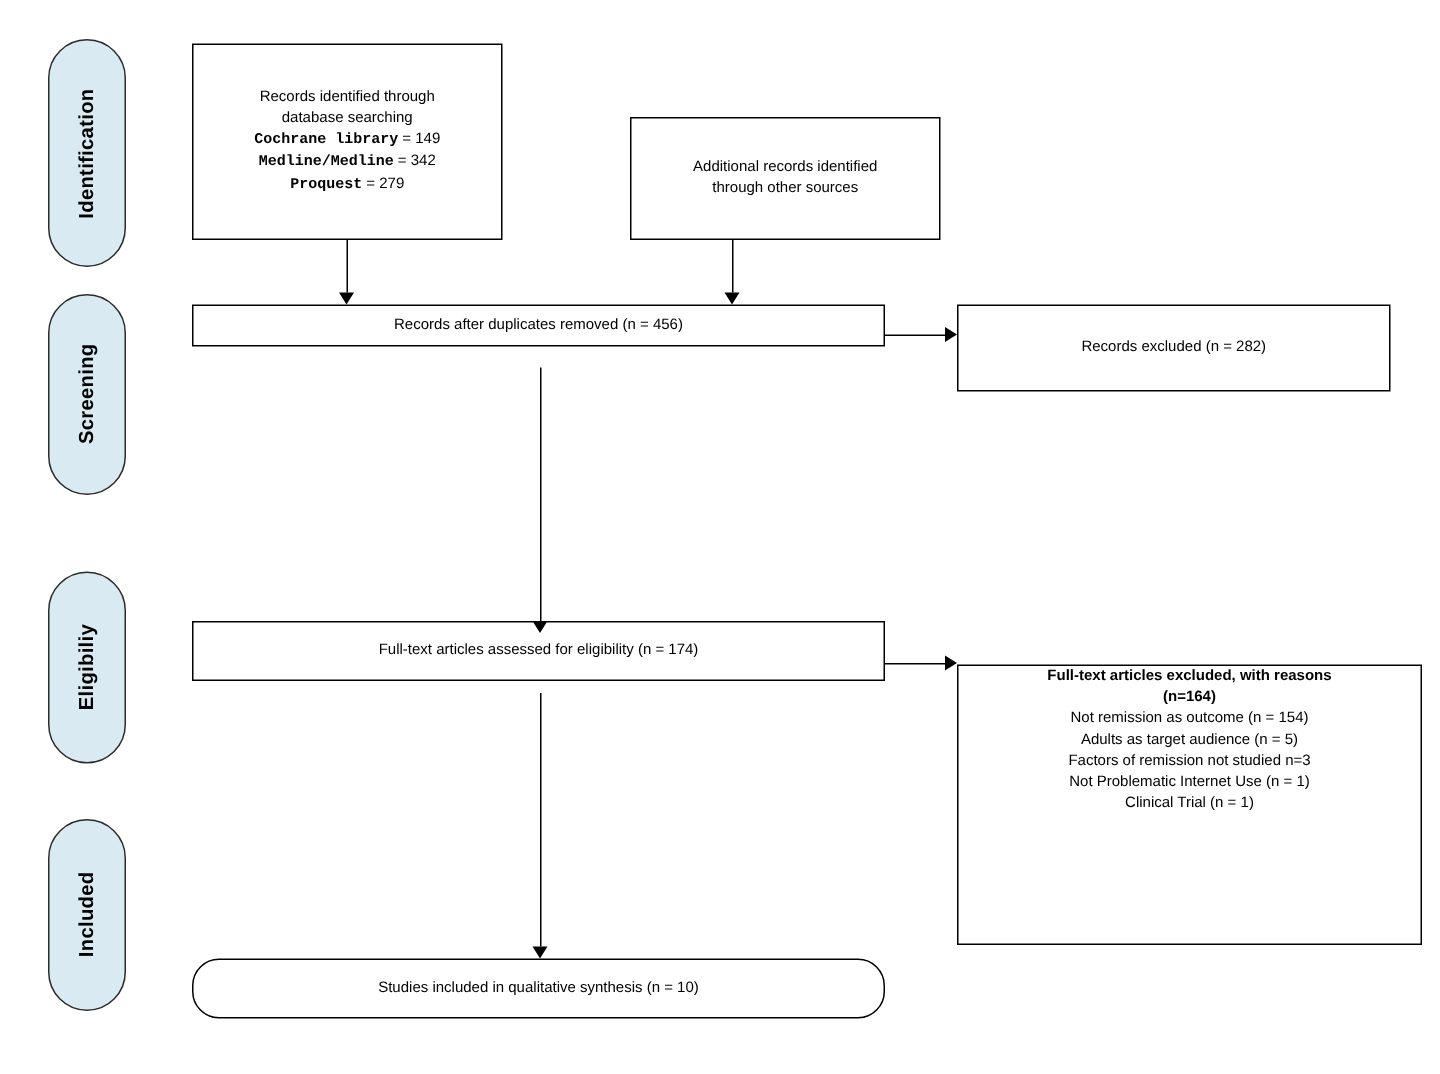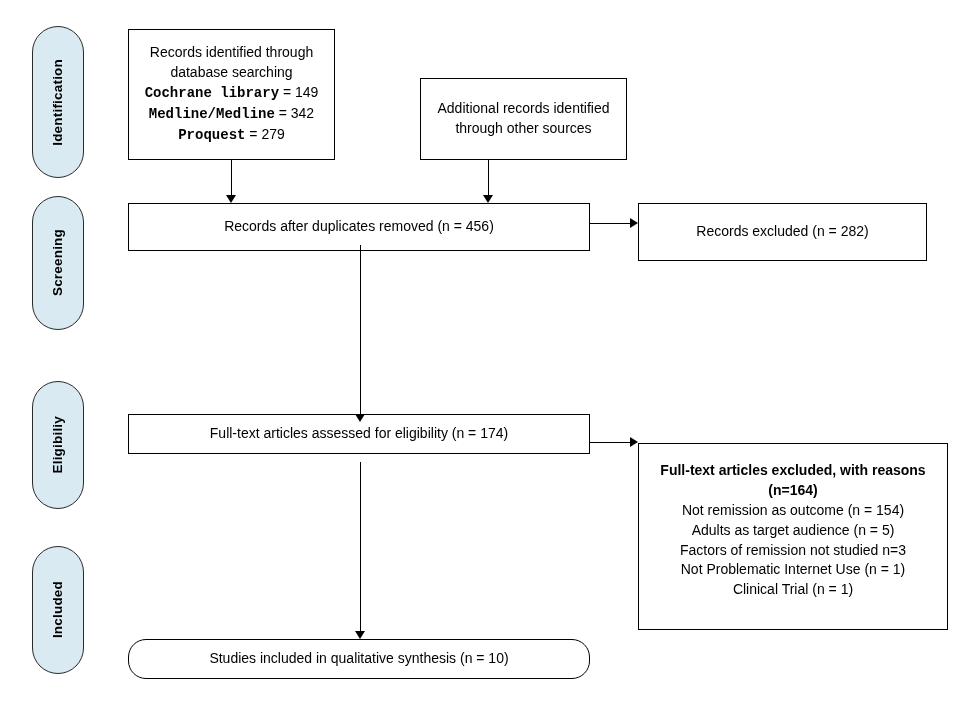--- a/index.html
+++ b/index.html
@@ -47,21 +47,21 @@
     position: absolute;
     background: #ffffff;
     border: 1.4px solid #000000;
     box-sizing: border-box;
     display: flex;
     align-items: center;
     justify-content: center;
     text-align: center;
   }
   .flow-box .box-text {
-    font-size: 14px;
+    font-size: 10px;
     line-height: 1.42;
     padding: 0 8px;
     width: 100%;
   }
   .flow-box.align-top .box-text {
     align-self: flex-start;
   }
   .box-line { display: block; }
   .box-line.bold { font-weight: bold; }
   .b { font-weight: bold; font-family: Liberation Mono, monospace; }
@@ -132,39 +132,39 @@
     </div>
   </div>
 
   <div class="flow-box" style="left:379px; top:78px; width:207px; height:82px;margin-left:41px;">
     <div class="box-text">
       <span class="box-line">Additional records identified</span>
       <span class="box-line">through other sources</span>
     </div>
   </div>
 
-  <div class="flow-box" style="left:128px; top:203px; width:462px; height:48px;">
+  <div class="flow-box" style="left:128px; top:203px; width:462px; height:28px;">
     <div class="box-text">
       <span class="box-line">Records after duplicates removed (n = 456)</span>
     </div>
   </div>
 
   <div class="flow-box" style="left:638px; top:203px; width:289px; height:58px;">
     <div class="box-text">
       <span class="box-line">Records excluded (n = 282)</span>
     </div>
   </div>
 
   <div class="flow-box" style="left:128px; top:414px; width:462px; height:40px;">
     <div class="box-text">
       <span class="box-line">Full-text articles assessed for eligibility (n = 174)</span>
     </div>
   </div>
 
-  <div class="flow-box align-top" style="left:638px; top:443px; width:310px; height:187px; padding-top:17px;">
+  <div class="flow-box align-top" style="left:638px; top:443px; width:310px; height:187px; ">
     <div class="box-text">
       <span class="box-line bold">Full-text articles excluded, with reasons</span>
       <span class="box-line bold">(n=164)</span>
       <span class="box-line">Not remission as outcome (n = 154)</span>
       <span class="box-line">Adults as target audience (n = 5)</span>
       <span class="box-line">Factors of remission not studied n=3</span>
       <span class="box-line">Not Problematic Internet Use (n = 1)</span>
       <span class="box-line">Clinical Trial (n = 1)</span>
     </div>
   </div>

